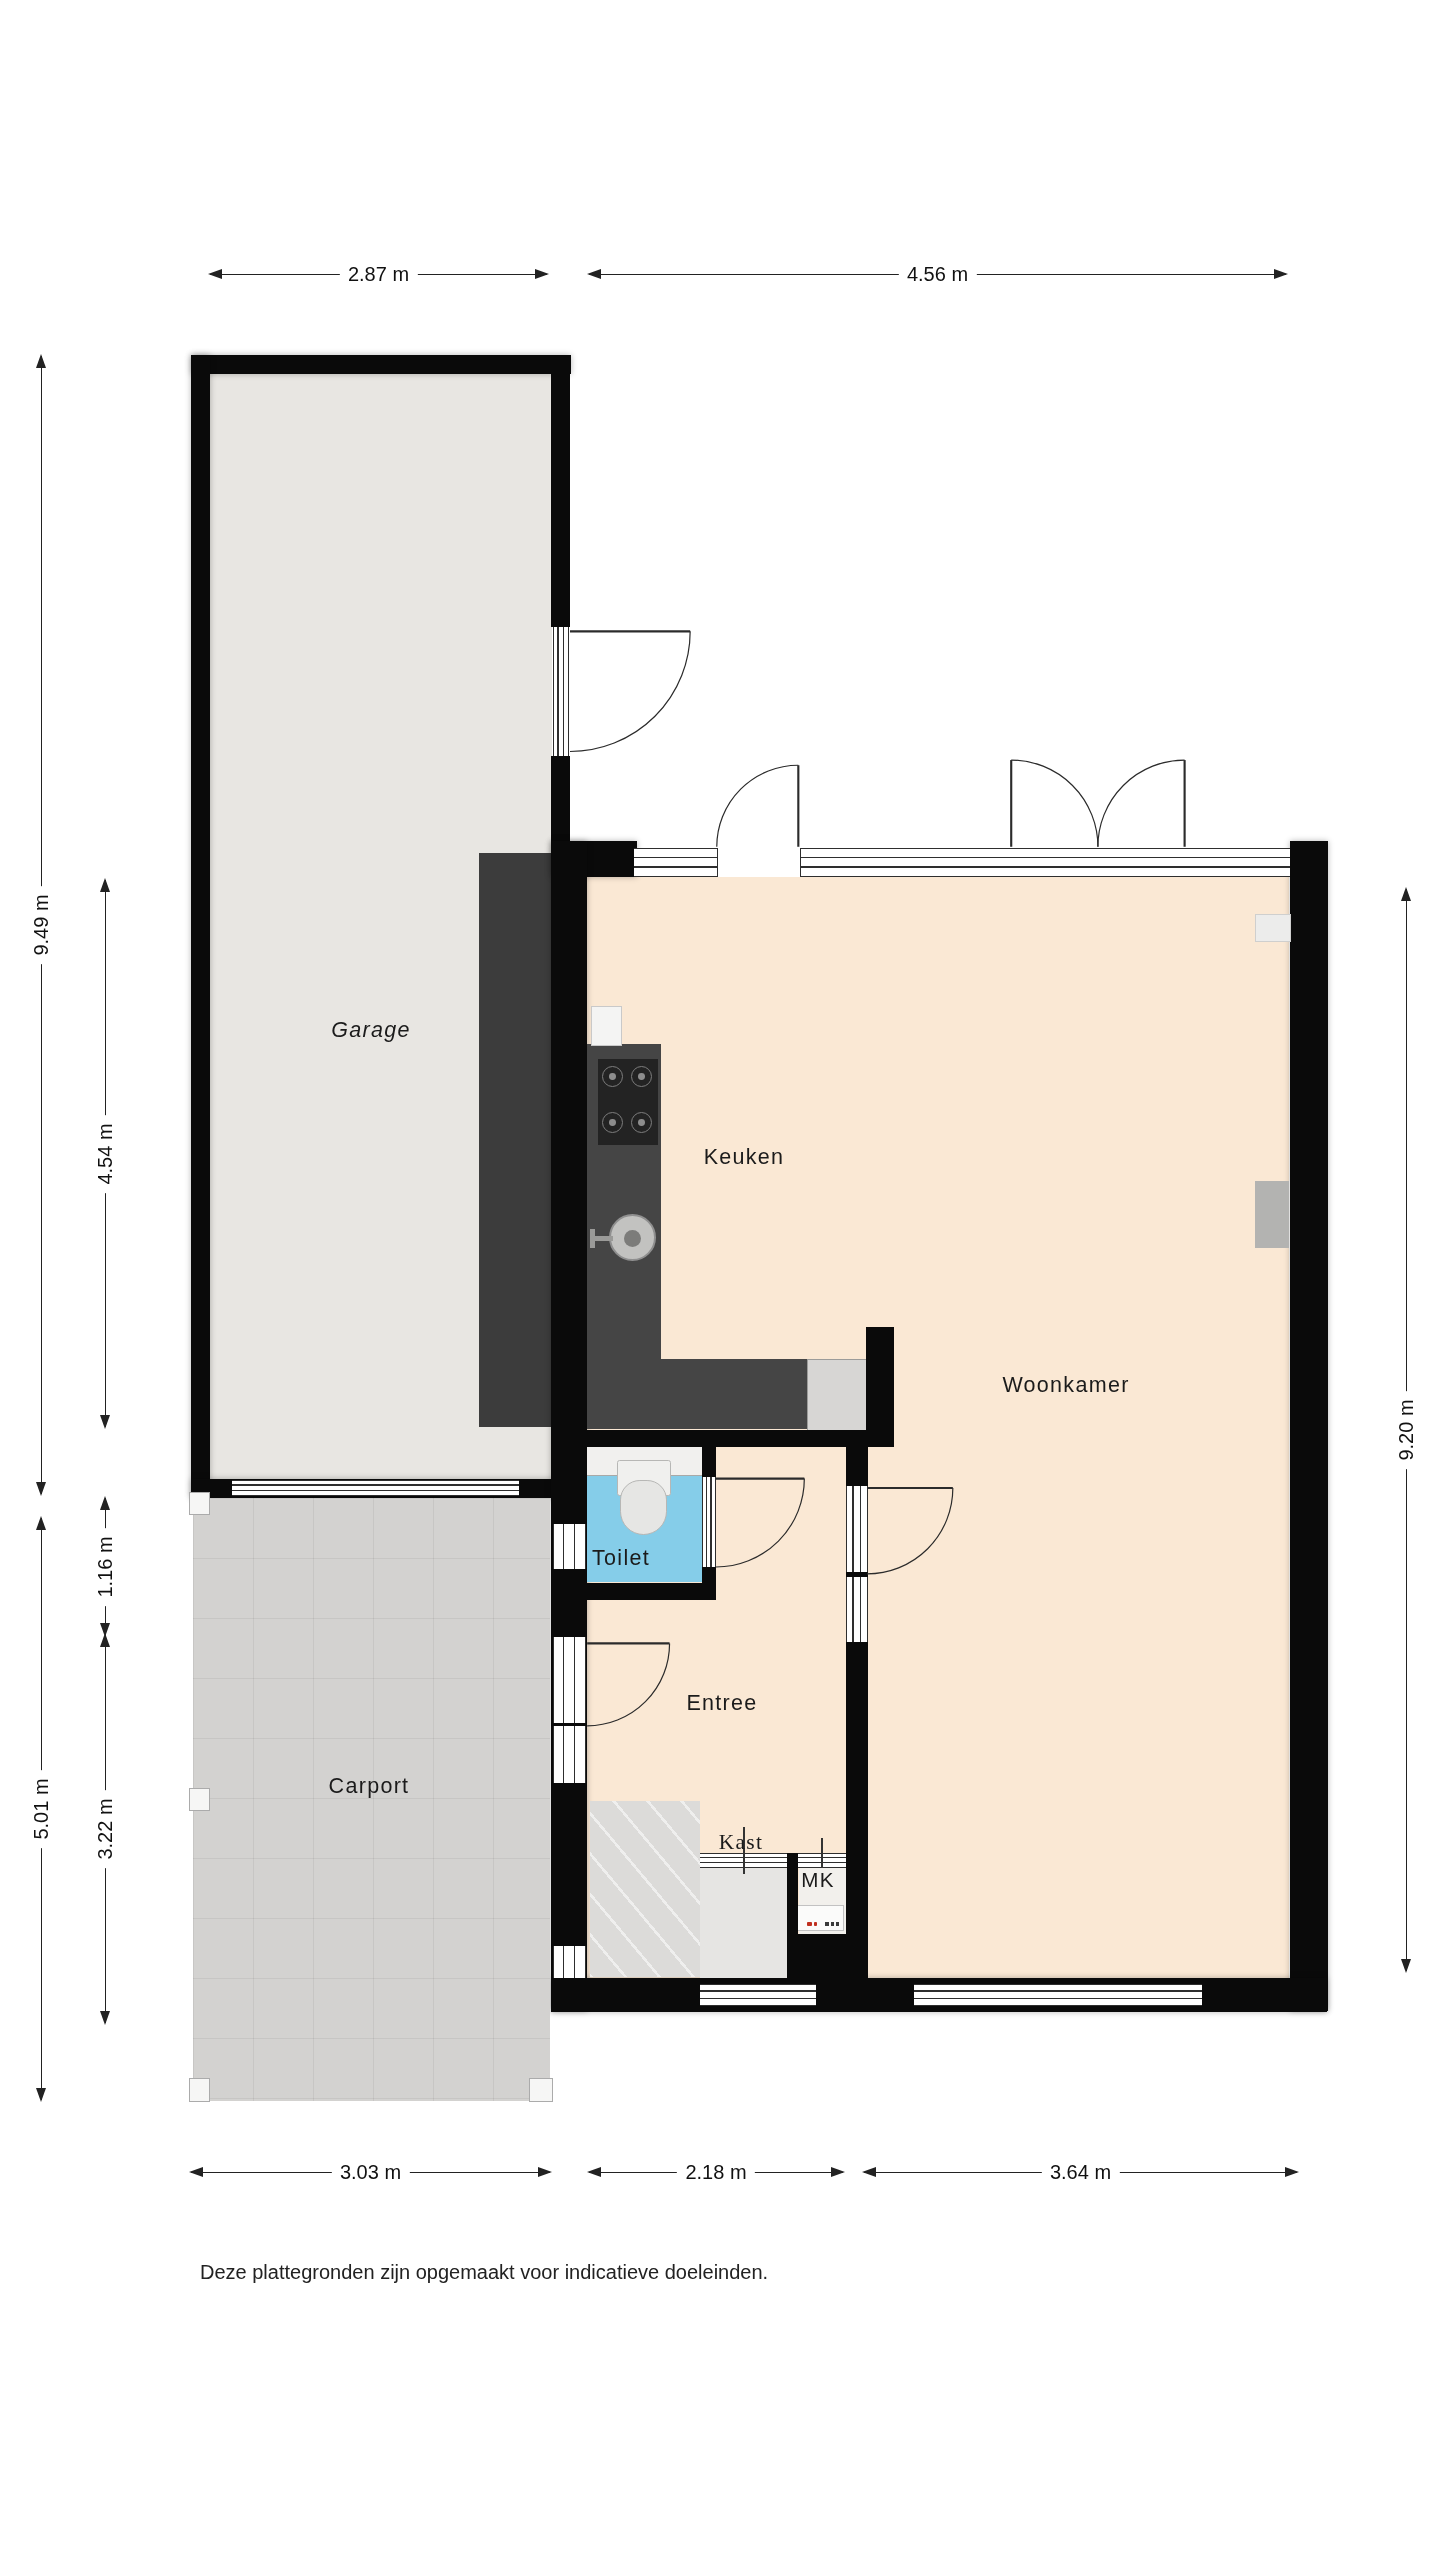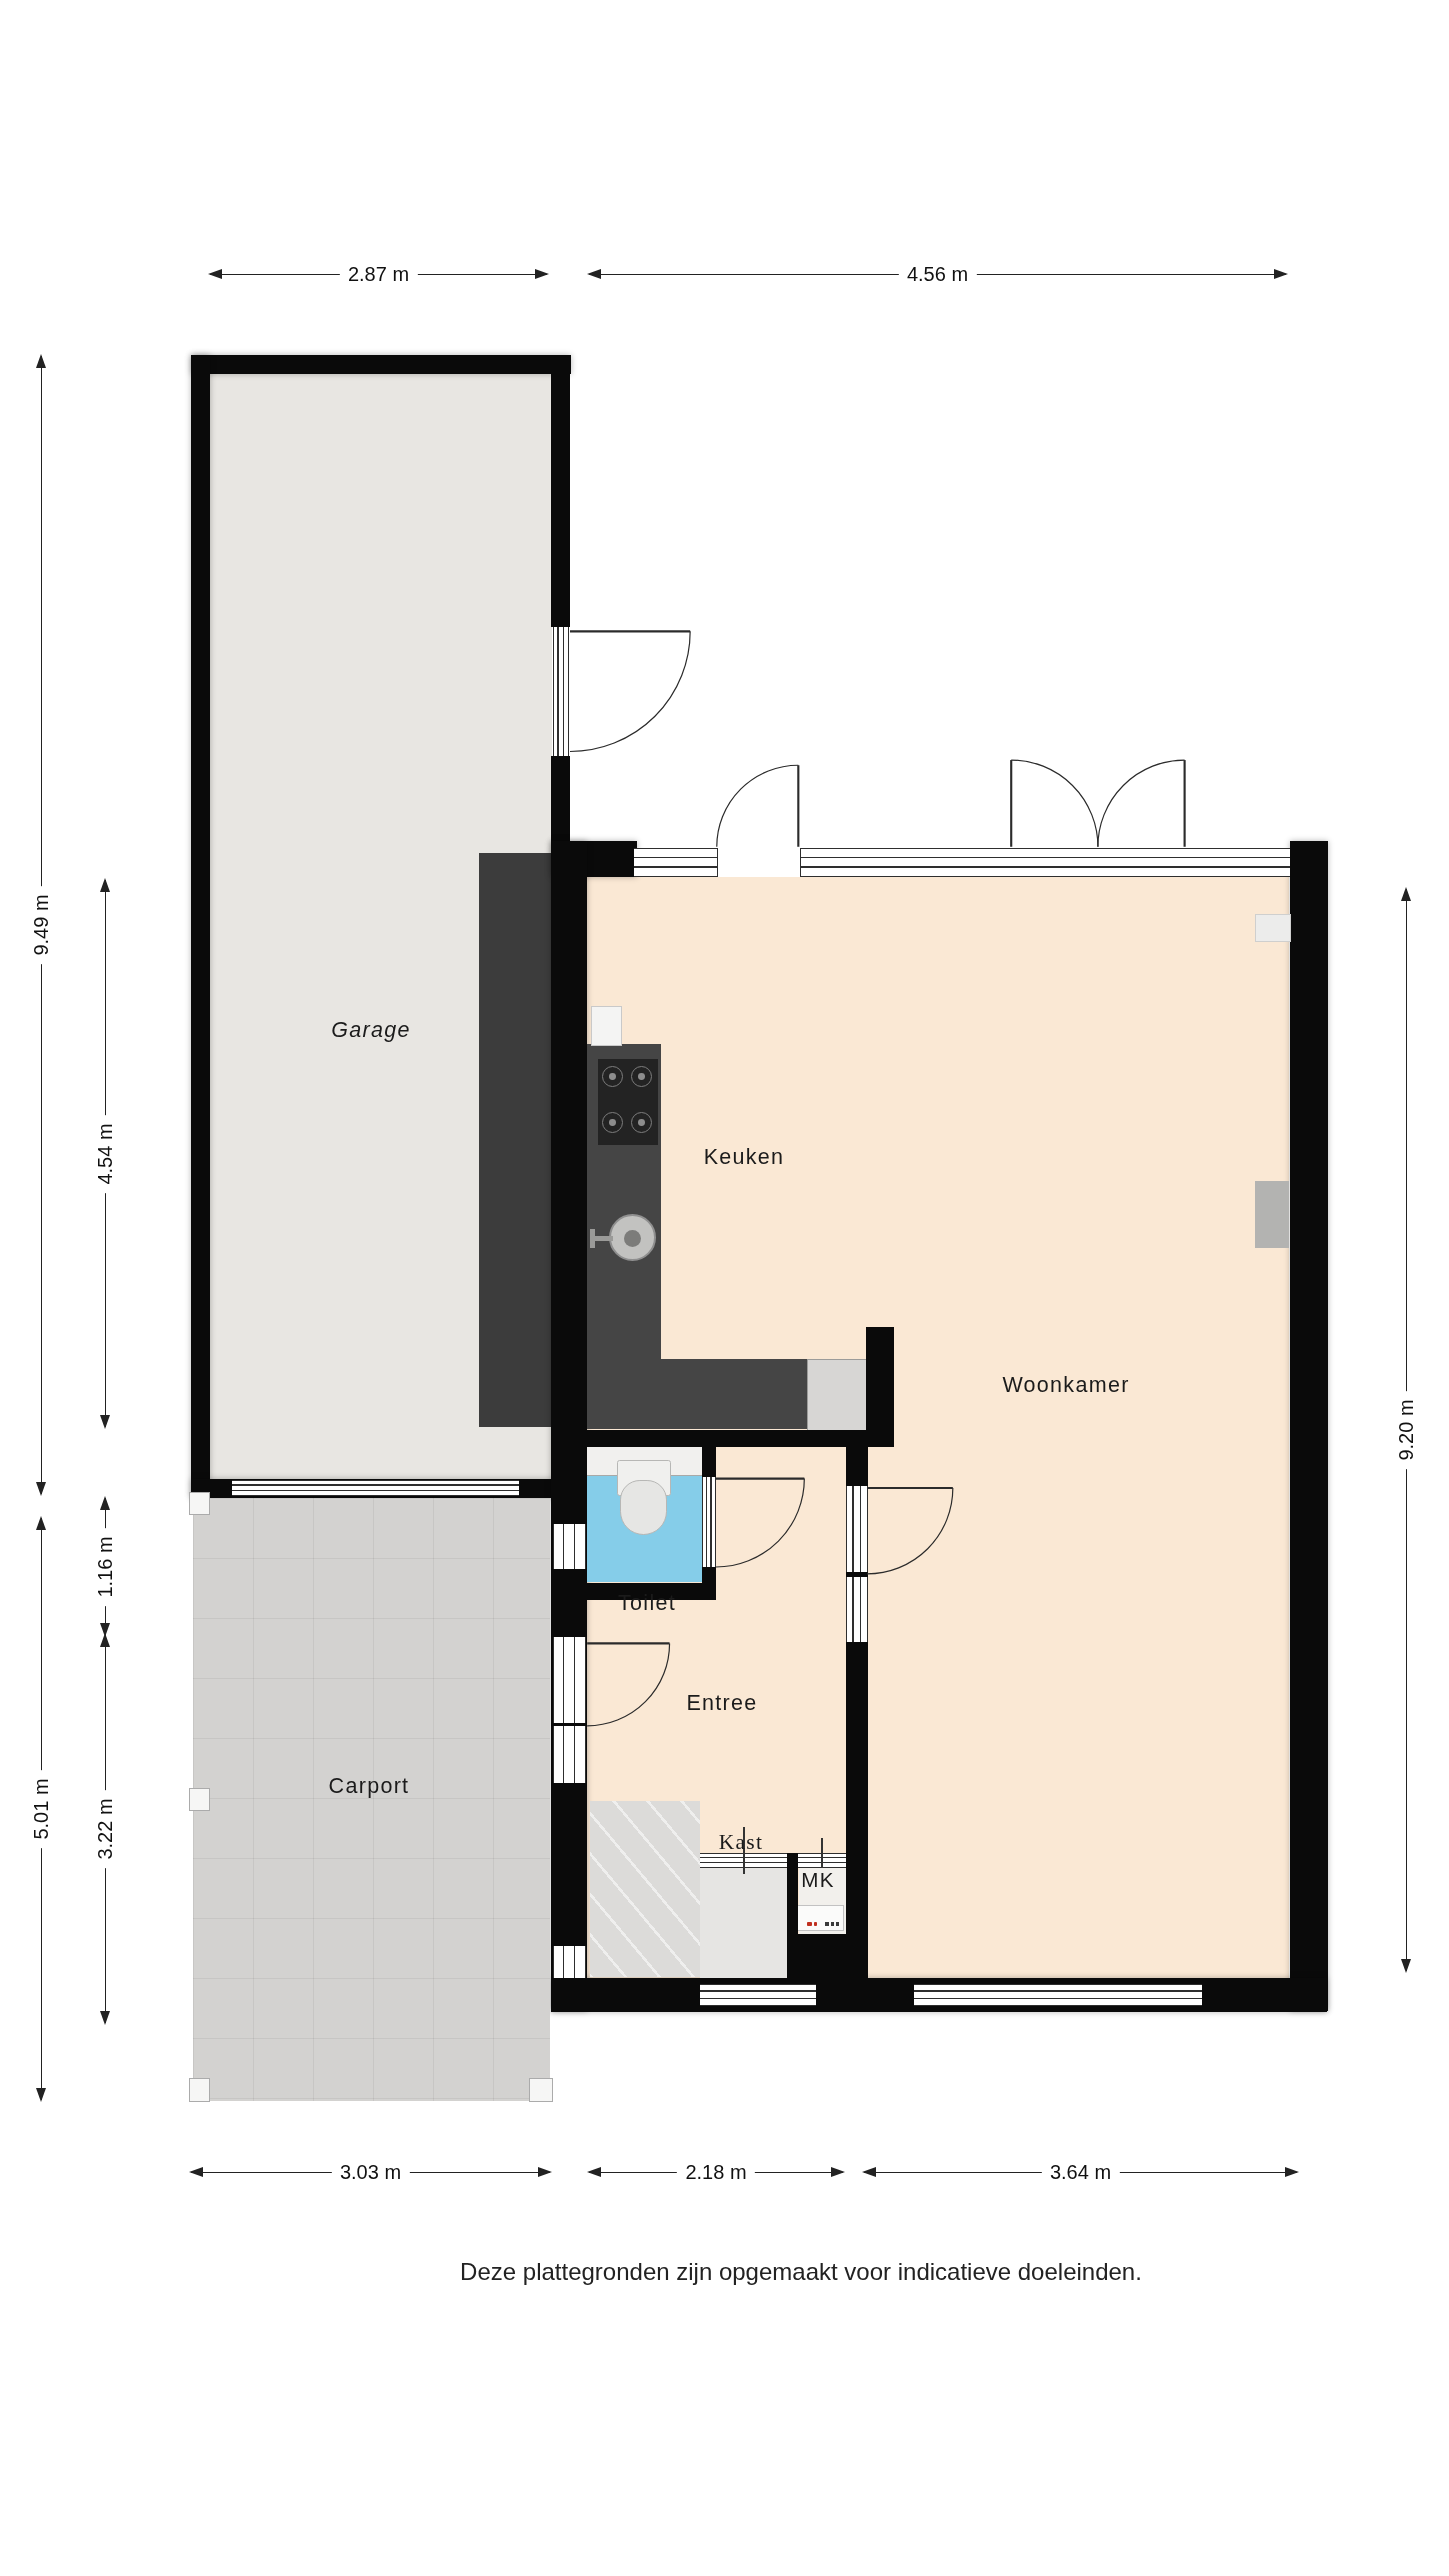--- a/index.html
+++ b/index.html
@@ -30,22 +30,22 @@
   .dim-h .dim-label{left:50%;top:-0.9px;transform:translate(-50%,-50%);}
   .dim-v .dim-label{left:-0.9px;top:50%;transform:translate(-50%,-50%) rotate(-90deg);}
   .ah{position:absolute;width:0;height:0;}
   .ah-l{left:-1.7px;top:-6px;border-top:5.2px solid transparent;border-bottom:5.2px solid transparent;border-right:14.6px solid #222;}
   .ah-r{right:-1.7px;top:-6px;border-top:5.2px solid transparent;border-bottom:5.2px solid transparent;border-left:14.6px solid #222;}
   .ah-t{top:-1.7px;left:-6px;border-left:5.2px solid transparent;border-right:5.2px solid transparent;border-bottom:14.6px solid #222;}
   .ah-b{bottom:-1.7px;left:-6px;border-left:5.2px solid transparent;border-right:5.2px solid transparent;border-top:14.6px solid #222;}
   
   .burner{position:absolute;width:19px;height:19px;border:1.7px solid #7d7d7d;border-radius:50%;}
   .burner::after{content:"";position:absolute;left:6px;top:6px;width:6.9px;height:6.9px;background:#8d8d8d;border-radius:50%;}
-  .footer{position:absolute;left:200px;top:2258px;width:1202px;text-align:center;
-          font-size:24px;line-height:28px;color:#222;}
+  .footer{position:absolute;left:200px;top:2258px;width:1202px;
+          font-size:20px;line-height:28px;color:#222;}
   svg.doors{position:absolute;left:0;top:0;z-index:25;pointer-events:none;}
   .post{position:absolute;background:#f6f6f5;border:1.7px solid #ababab;z-index:8;}
   .tick{position:absolute;width:1.7px;background:#333;z-index:14;}
 </style>
 </head>
 <body>
 
 <div id="canvas">
 
   <div class="floor" style="left:210px;top:374px;width:342px;height:1105px;background:#e8e6e2;"></div>
@@ -91,21 +91,21 @@
   <div class="wall" style="left:866px;top:1327px;width:27.5px;height:120px;"></div>
   <div class="room-label" style="left:744px;top:1157px;">Keuken</div>
 
   <div class="abs" style="left:587px;top:1447px;width:115px;height:27.5px;background:#f1f0ee;border-bottom:1.7px solid #a9a9a7;z-index:5;"></div>
   <div class="floor" style="left:587px;top:1474px;width:115px;height:108px;background:#85cde9;z-index:4;"></div>
   <div class="abs" style="left:617px;top:1460px;width:52px;height:34px;background:#f0f0ee;border:1.7px solid #b7b7b5;border-radius:2.6px;z-index:6;"></div>
   <div class="abs" style="left:620px;top:1480px;width:45px;height:53px;background:#e6e6e4;border:1.7px solid #b7b7b5;border-radius:22px 22px 26px 26px;z-index:6;"></div>
   <div class="wall" style="left:702px;top:1447px;width:13.7px;height:136px;z-index:7;"></div>
   <div class="win-v" style="left:702px;top:1477px;width:13.7px;height:90px;z-index:12;"></div>
   <div class="wall" style="left:551px;top:1583px;width:165px;height:17px;z-index:7;"></div>
-  <div class="room-label" style="left:647px;top:1558px;margin-top:45px;">Toilet</div>
+  <div class="room-label" style="left:621px;top:1558px;">Toilet</div>
 
   <div class="room-label" style="left:722px;top:1703px;">Entree</div>
   <div class="abs" style="left:590px;top:1801px;width:110px;height:176px;background:#dcdbd9;
               background-image:repeating-linear-gradient(50deg,rgba(255,255,255,.55) 0 2.6px,rgba(255,255,255,0) 2.6px 26px);z-index:5;"></div>
   <div class="floor" style="left:700px;top:1868px;width:88px;height:110px;background:#e6e5e3;z-index:4;"></div>
   <div class="win-h" style="left:700px;top:1853px;width:146px;height:14.6px;"></div>
   <div class="tick" style="left:743px;top:1827px;height:47px;"></div>
   <div class="tick" style="left:821px;top:1838px;height:30px;"></div>
   <div class="wall" style="left:787px;top:1853px;width:11px;height:88px;z-index:13;"></div>
   <div class="floor" style="left:799px;top:1868px;width:47px;height:66px;background:#f2f0ec;z-index:5;"></div>

